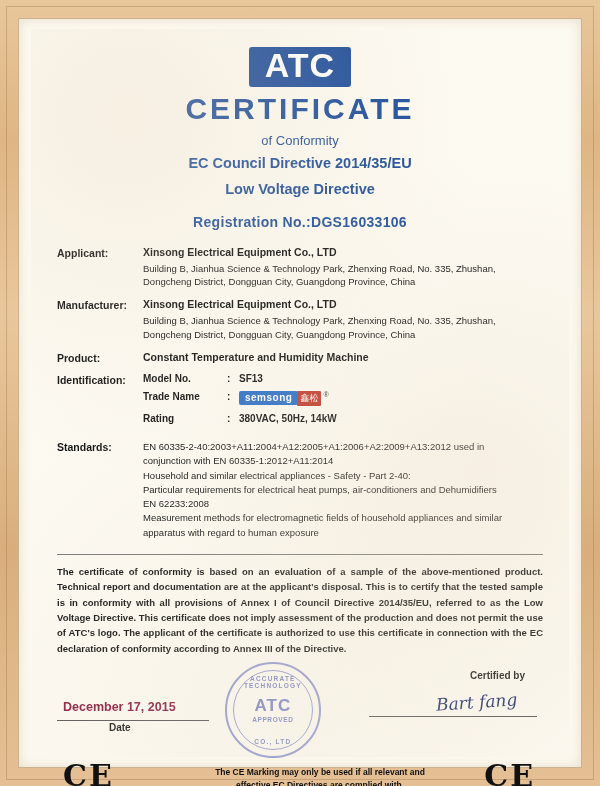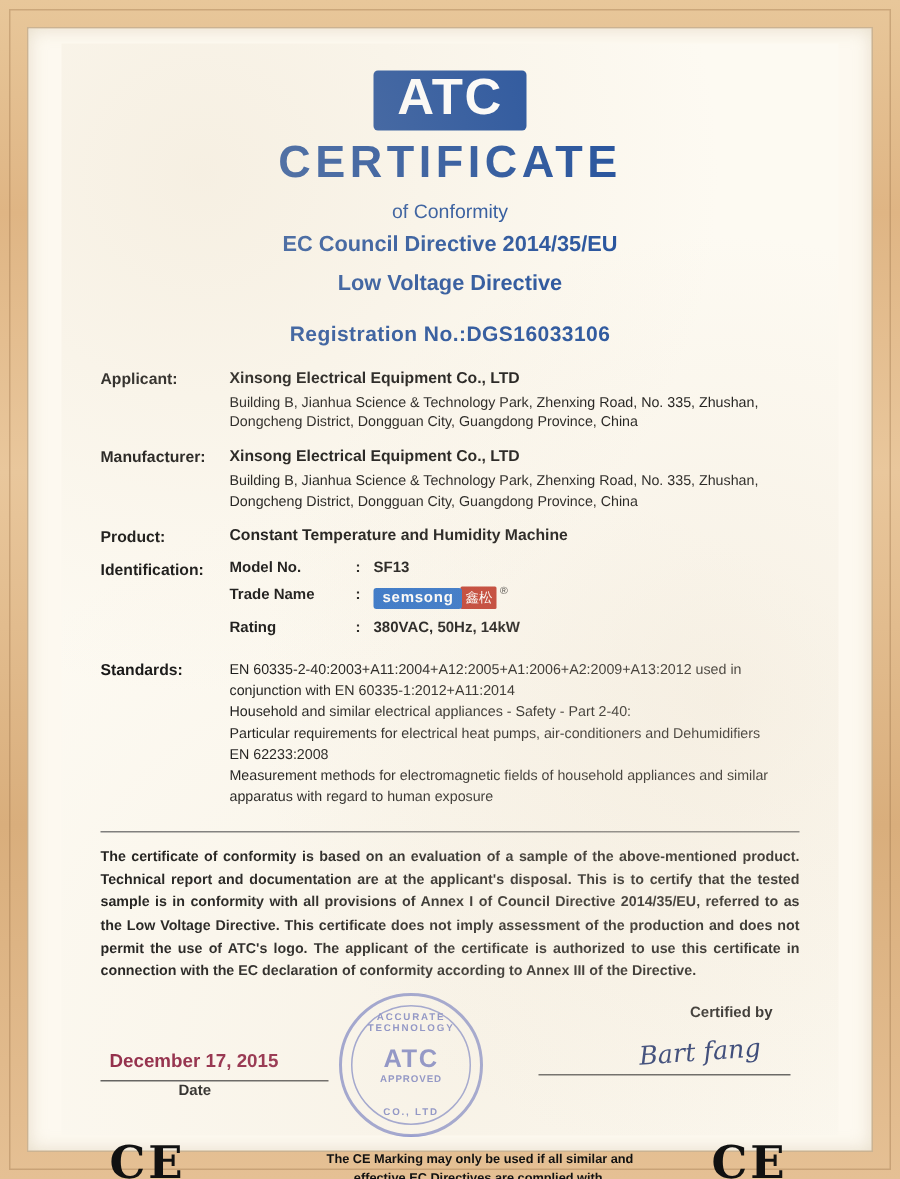--- a/index.html
+++ b/index.html
@@ -32,21 +32,21 @@
     pointer-events: none;
   }
   .mat {
     position: relative;
     width: 100%;
     height: 100%;
     box-sizing: border-box;
     background: #fdf9f0;
     border: 1px solid #cbb392;
     box-shadow: inset 0 0 12px rgba(190,165,130,0.35);
-    padding: 10px 22px;
+    padding: 10px 12px;
   }
   .paper {
     position: relative;
     width: 100%;
     height: 100%;
     box-sizing: border-box;
     background: #fdfaf2;
     padding: 14px 26px 10px 26px;
     color: #1a1a1a;
   }
@@ -442,21 +442,21 @@
           <div class="stamp-top">ACCURATE TECHNOLOGY</div>
           <div class="stamp-atc">ATC</div>
           <div class="stamp-sub">APPROVED</div>
           <div class="stamp-bottom">CO., LTD</div>
         </div>
       </div>
 
       <div class="ce-row">
         <div class="ce-mark ce-left">CE</div>
         <div class="ce-note">
-          <div>The CE Marking may only be used if all similar and</div>
+          <div>The CE Marking may only be used if all relevant and</div>
           <div>effective EC Directives are complied with.</div>
         </div>
         <div class="ce-mark ce-right">CE</div>
       </div>
 
     </div>
   </div>
 </div>
 
 </body></html>

